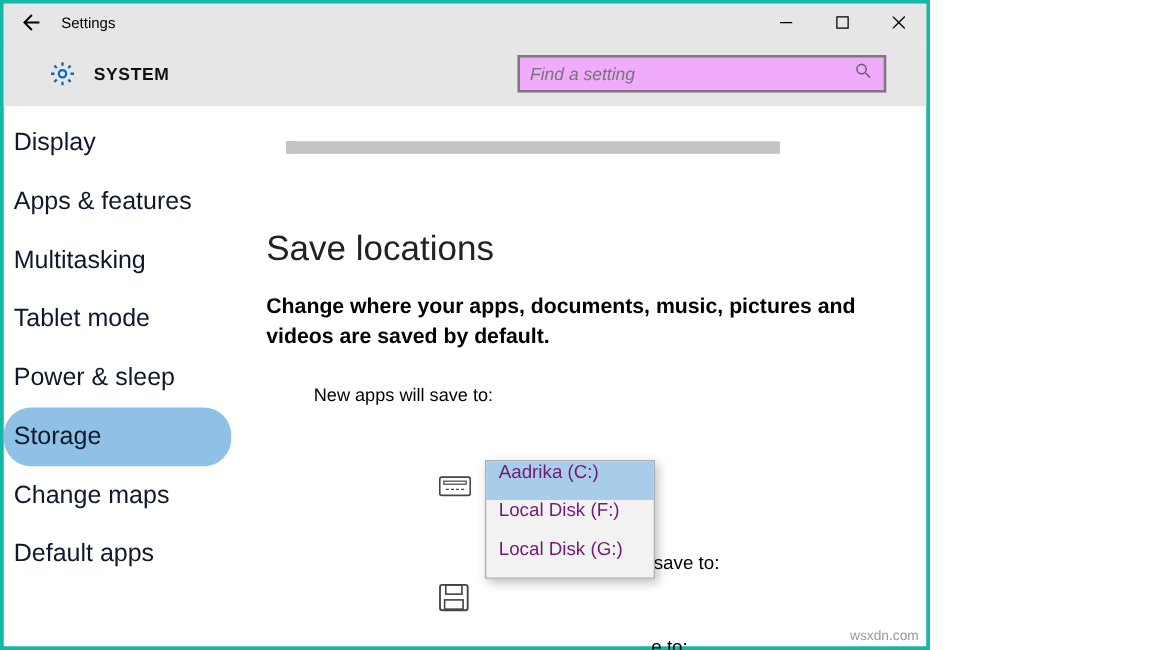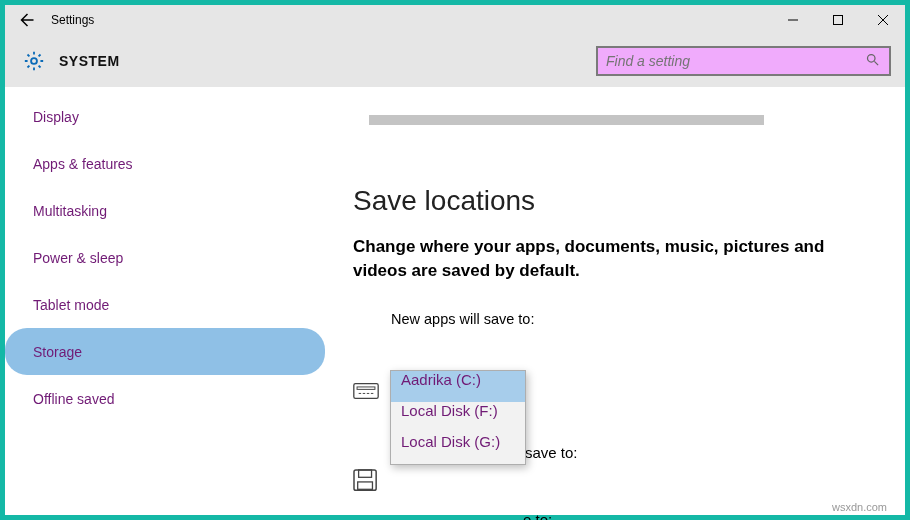--- a/index.html
+++ b/index.html
@@ -1,56 +1,56 @@
 <!DOCTYPE html>
 <html><head>
   <meta charset="utf-8">
   <style>
     * { margin:0; padding:0; box-sizing:border-box; }
     html, body { width:920px; height:520px; font-family:"Segoe UI", Arial, sans-serif; background:#fff; overflow:hidden; }
-    .window { width:910px; height:520px; border:5px solid #14b8a6; position:relative; background:#fff; }
+    .window { width:744px; height:520px; border:3px solid #14b8a6; position:relative; background:#fff; }
     
     .titlebar { height:30px; background:#e6e6e6; display:flex; align-items:center; }
     .back-btn { width:42px; height:30px; display:flex; align-items:center; justify-content:center; }
     .back-btn svg { width:18px; height:18px; }
     .title-text { font-size:12px; color:#000; margin-left:4px; }
     .win-controls { margin-left:auto; display:flex; }
     .win-control { width:45px; height:30px; display:flex; align-items:center; justify-content:center; }
     .win-control svg, .win-control .sq { width:10px; height:10px; }
     .sq { border:1px solid #000; }
     
-    .header { height:52px; background:#e6e6e6; display:flex; align-items:center; padding:0 14px;justify-content:center; }
+    .header { height:52px; background:#e6e6e6; display:flex; align-items:center; padding:0 32px;justify-content:center; }
     .gear { width:30px; display:flex; align-items:center; justify-content:center; }
     .system-label { font-weight:600; font-size:14px; color:#111; margin-left:10px; letter-spacing:0.5px; }
     .search-wrap { margin-left:auto; }
     .search { width:295px; height:30px; border:2px solid #7a7a7a; background:#f0abfc; display:flex; align-items:center; padding:0 8px; }
     .search input { flex:1; border:none; background:transparent; outline:none; font-size:14px; color:#555; font-style:italic; }
     .search .sicon { width:16px; }
     
     .body { display:flex; height:calc(520px - 30px - 52px - 2px); position:relative; }
     .sidebar { width:320px; padding-top:6px; }
-    .nav-item { height:47px; display:flex; align-items:center; padding-left:28px; font-size:14px; color:#701a75; cursor:default; }
+    .nav-item { height:47px; display:flex; align-items:center; padding-left:8px; font-size:20px; color:#0f172a; cursor:default; }
     .nav-item.selected { background:#8fc0e6;border-radius:22px; }
     .content { flex:1; padding: 0 28px 12px 28px; position:relative; }
     .storage-bar { width:395px; height:10px; background:#c4c4c4; margin-left:16px; margin-top:6px; position:relative; }
     .storage-bar .fill { position:absolute; left:0; top:0; bottom:0; background:#c4c4c4; } 
     .storage-label-crop { position:absolute; top:-1px; left:390px; font-size:15px; color:#000; white-space:nowrap; }
     h1 { font-size:28px; font-weight:300; color:#222; margin-top:60px; margin-bottom:18px; }
     .desc { font-size:17px; color:#000; line-height:1.4; width:500px; margin-bottom:28px;font-weight:bold; }
     .row-label { font-size:14.5px; color:#000; margin-left:5px; margin-bottom:5px; }
     
     .dropdown-open { position:absolute; left:385px; top:283px; width:136px; background:#f2f2f2; border:1px solid #aeaeae; box-shadow:2px 3px 8px rgba(0,0,0,.25); z-index:5; }
     .dropdown-open .opt { height:31px; display:flex; align-items:flex-start; padding:0 10px; font-size:15px; color:#701a75; }
     .dropdown-open .opt.sel-top { background:#a7cdeb; }
     
     .peek1 { position:absolute; left:495px; top:357px; font-size:15px; }
     .peek2 { position:absolute; left:518px; top:424px; font-size:15px; }
     .icon-disk { position:absolute; left:348px; top:293px; }
     .icon-save { position:absolute; left:348px; top:382px; }
-    .watermark { position:absolute; right:18px; bottom:2px; font-size:11px; color:#999; }
+    .watermark { position:absolute; right:6px; bottom:2px; font-size:11px; color:#999; }
   </style>
 </head>
 <body>
 
 <div class="window">
 
   <div class="titlebar">
     <div class="back-btn">
       <svg viewBox="0 0 24 24">
           <path d="M14 4 L6 12 L14 20 M6 12 H22" fill="none" stroke="#000" stroke-width="2"></path>
@@ -104,30 +104,33 @@
       <div class="nav-item">
           <span>Display</span>
         </div>
       <div class="nav-item">
           <span>Apps &amp; features</span>
         </div>
       <div class="nav-item">
           <span>Multitasking</span>
         </div>
       <div class="nav-item">
-          <span>Power &amp; sleep</span>
+          <span>Tablet mode</span>
         </div>
       <div class="nav-item">
-          <span>Tablet mode</span>
+          <span>Power &amp; sleep</span>
         </div>
       <div class="nav-item selected">
           <span>Storage</span>
         </div>
       <div class="nav-item">
-          <span>Offline saved</span>
+          <span>Change maps</span>
+        </div>
+      <div class="nav-item">
+          <span>Default apps</span>
         </div>
     </div>
 
     <div class="content">
 
       <div style="position:relative; height:22px; overflow:hidden;">
         <div class="storage-label-crop" style="position:absolute; left:16px; top:-14px;">
           <span>16.1 MB used out of 3.72 GB</span>
         </div>
       </div>

